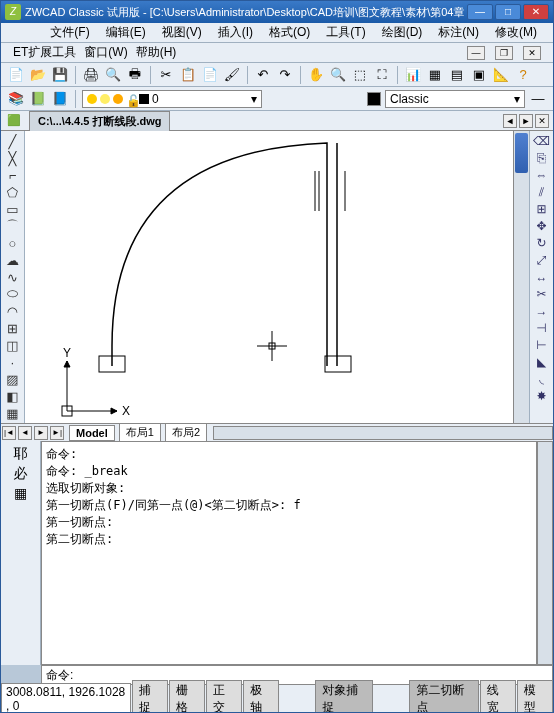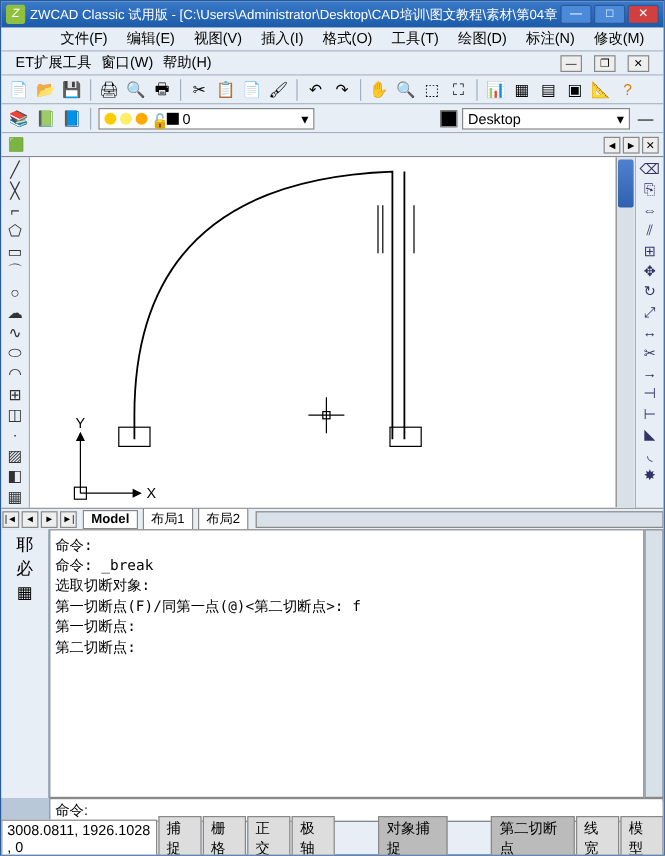--- a/index.html
+++ b/index.html
@@ -126,28 +126,29 @@
     <span class="sw" style="background:#ffee66;border-radius:50%"></span>
     <span class="sw" style="background:#ffaa00;border-radius:50%"></span>
     <span class="sw">🔓</span>
     <span class="sw" style="background:#000"></span>
     <span>0</span>
     <span style="margin-left:auto">▾</span>
   </div>
   <div style="flex:1"></div>
   <div class="sw" style="width:14px;height:14px;background:#000;border:1px solid #888"></div>
   <div class="laydrop">
-    <span>Desktop</span>
+    <span>Classic</span>
     <span class="arr">▾</span>
   </div>
   <div class="tbtn">—</div>
 </div>
 
 <div class="doctab">
   <div style="position:absolute;left:6px;font-size:11px">🟩</div>
+  <div class="tab">C:\...\4.4.5  打断线段.dwg</div>
   <div class="tabctl">
     <span>◄</span>
     <span>►</span>
     <span>✕</span>
   </div>
 </div>
 
 <div class="workarea">
   <div class="ltool">
     <div>╱</div>

